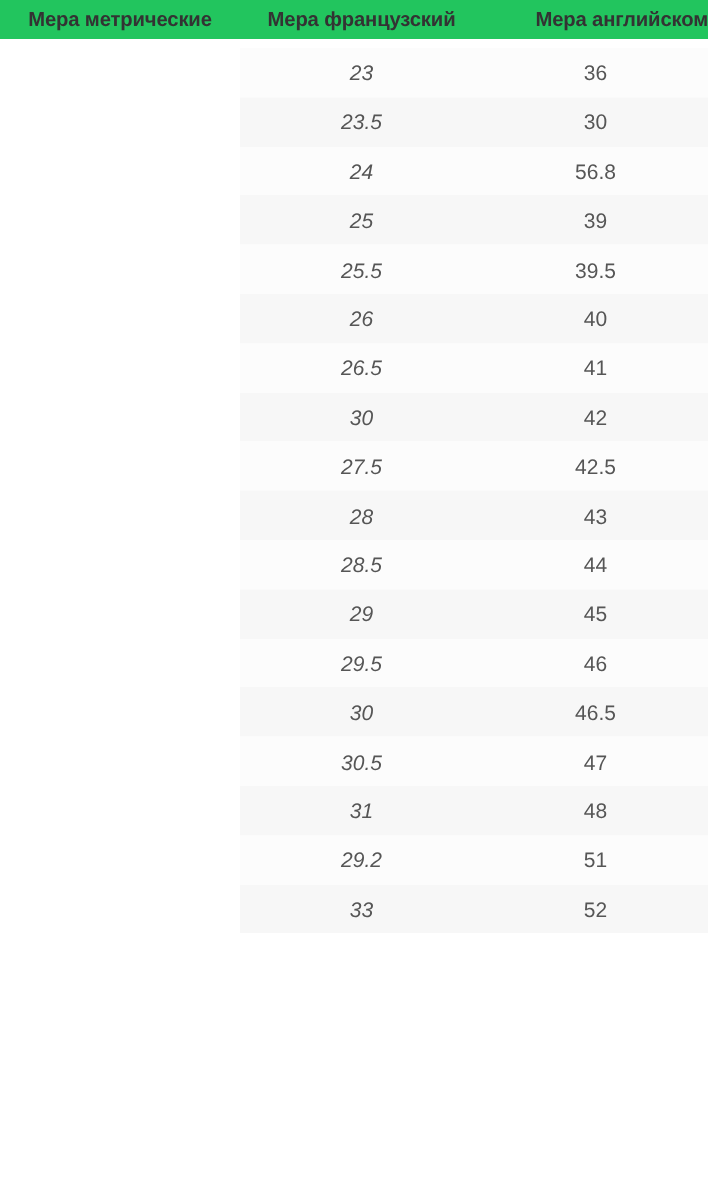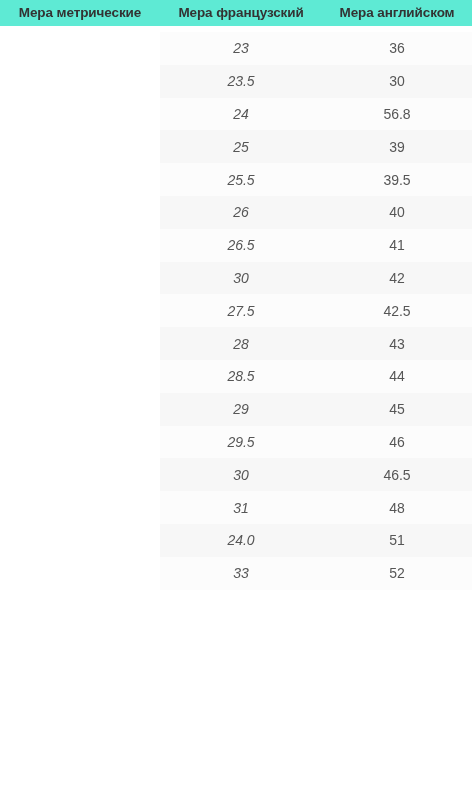--- a/index.html
+++ b/index.html
@@ -15,36 +15,36 @@
   }
 
   .size-table {
     width: 472px;
     border-collapse: collapse;
     table-layout: fixed;
   }
 
   
   .size-table thead tr {
-    background: #5eead4;
+    background: #22c55e;
   }
   .size-table thead th {
     padding: 0;
     height: 26px;
     line-height: 26px;
     font-size: 13.5px;
     font-weight: bold;
     color: #333333;
     text-align: center;
     white-space: nowrap;
     letter-spacing: -0.1px;
   }
   .size-table thead th.col-metric   { width: 160px; }
   .size-table thead th.col-french   { width: 162px; }
-  .size-table thead th.col-english  { width: 150px; }
+  .size-table thead th.col-english  { width: 150px; text-align: right; }
 
   
   .spacer-row td {
     height: 6px;
     padding: 0;
     background: #ffffff;
     border: none;
   }
 
   
@@ -179,28 +179,35 @@
       </tr>
       <tr class="data-row">
         <td class="pad-left"></td>
         <td class="c-metric">30</td>
         <td class="c-french">46.5</td>
         <td class="c-english">11.5</td>
         <td class="pad-right"></td>
       </tr>
       <tr class="data-row">
         <td class="pad-left"></td>
+        <td class="c-metric">30.5</td>
+        <td class="c-french">47</td>
+        <td class="c-english">12</td>
+        <td class="pad-right"></td>
+      </tr>
+      <tr class="data-row">
+        <td class="pad-left"></td>
         <td class="c-metric">31</td>
         <td class="c-french">48</td>
         <td class="c-english">13</td>
         <td class="pad-right"></td>
       </tr>
       <tr class="data-row">
         <td class="pad-left"></td>
-        <td class="c-metric">24.0</td>
+        <td class="c-metric">29.2</td>
         <td class="c-french">51</td>
         <td class="c-english">14.5</td>
         <td class="pad-right"></td>
       </tr>
       <tr class="data-row">
         <td class="pad-left"></td>
         <td class="c-metric">33</td>
         <td class="c-french">52</td>
         <td class="c-english">15</td>
         <td class="pad-right"></td>

